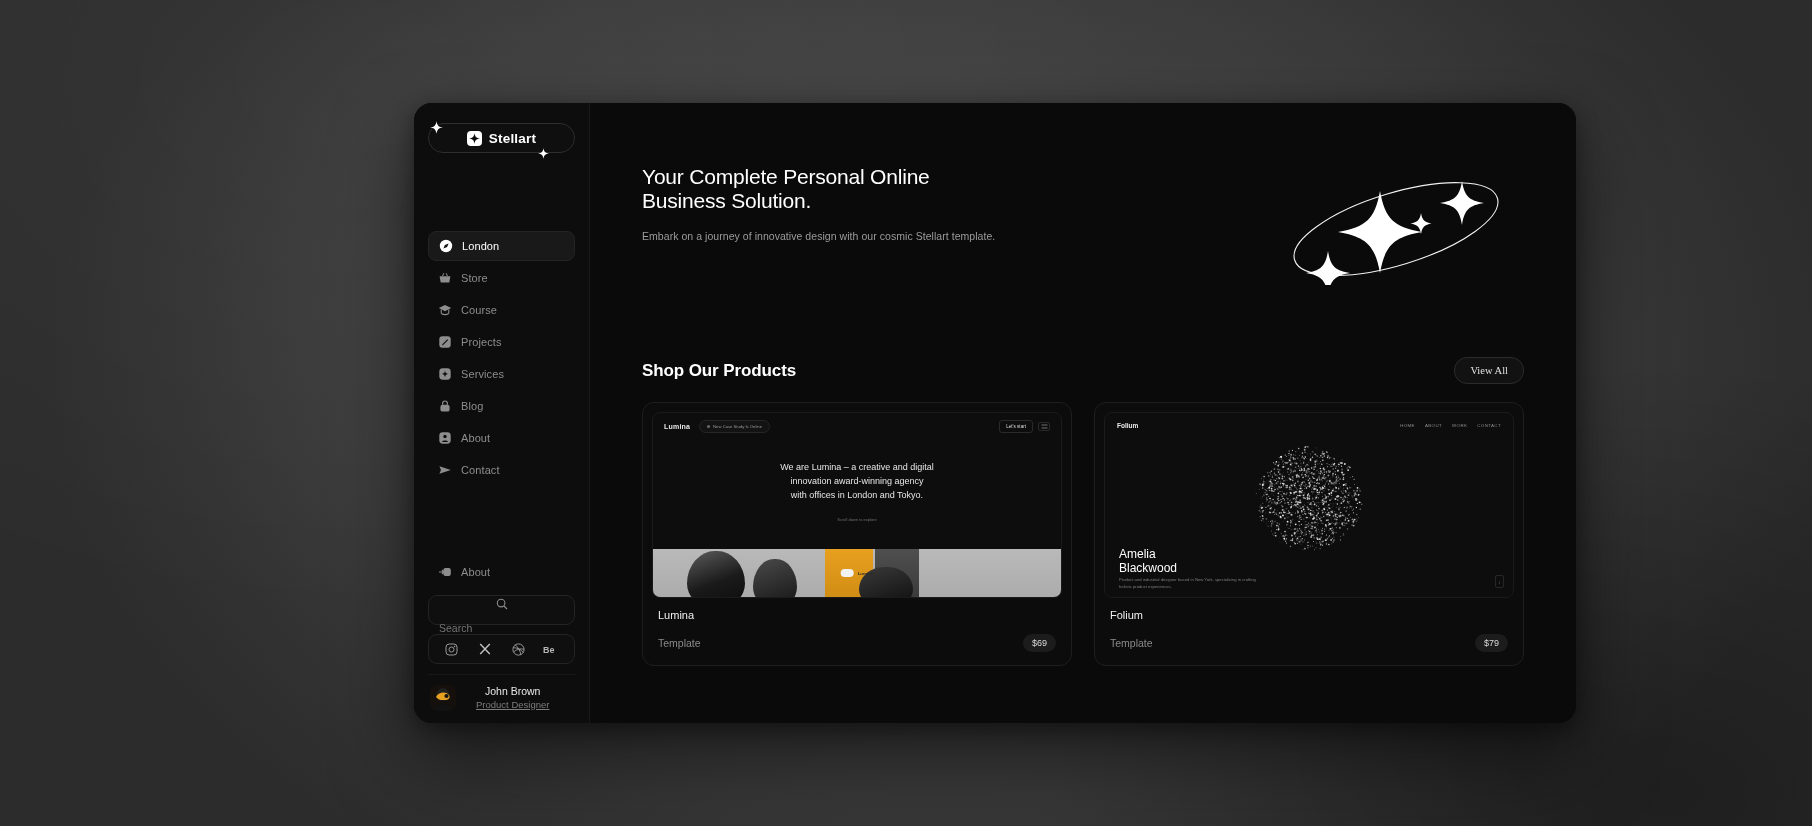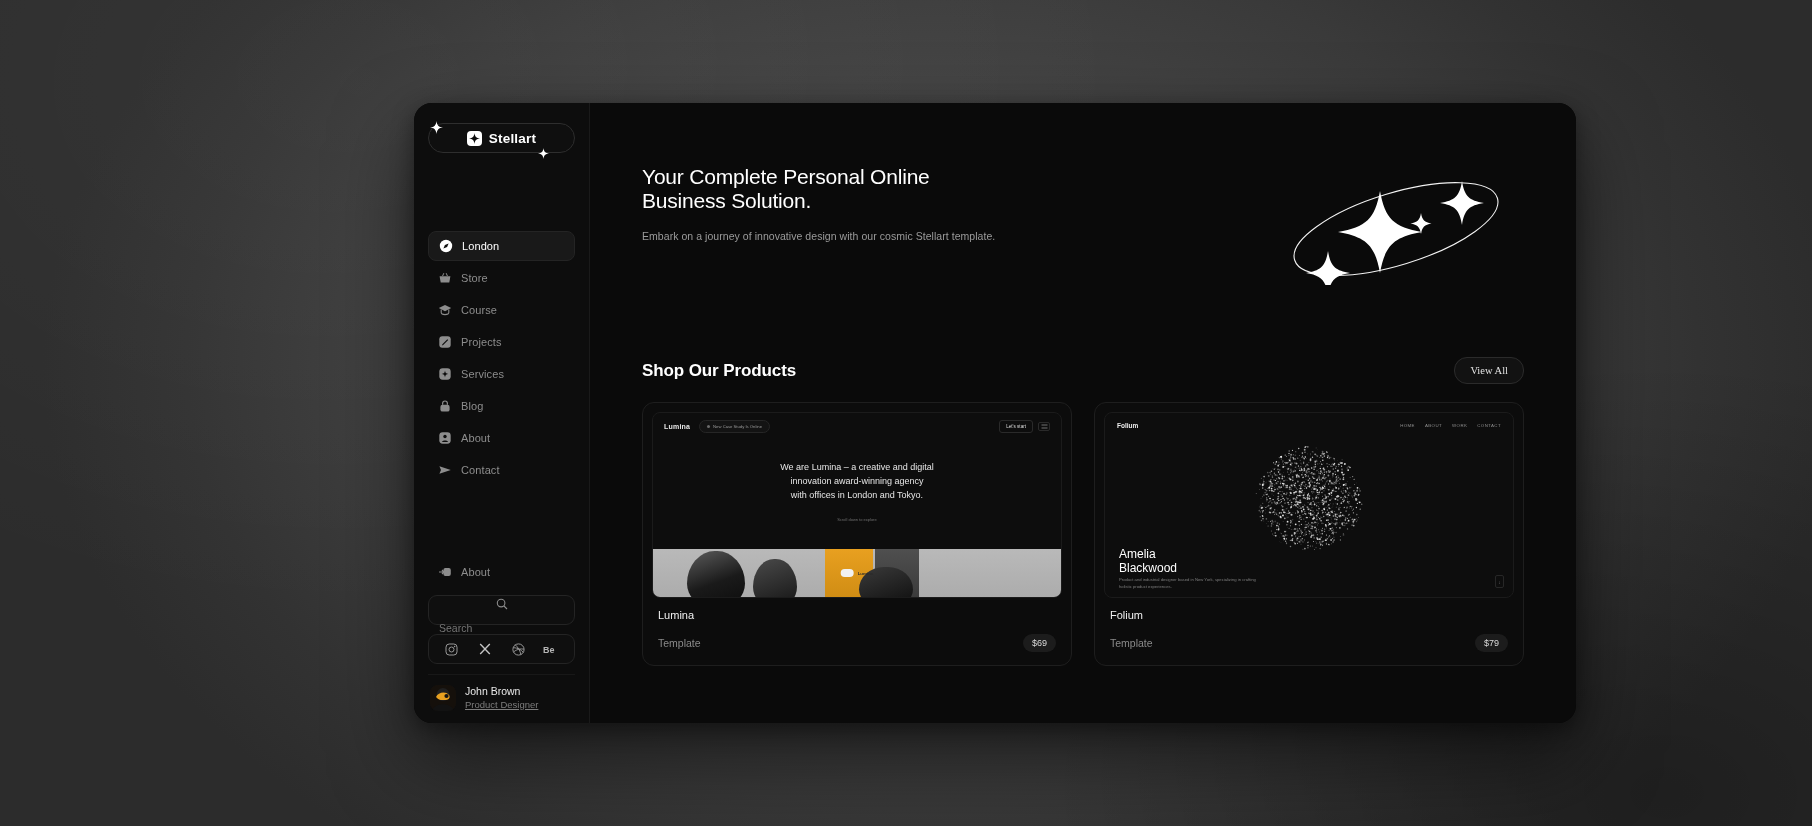--- a/index.html
+++ b/index.html
@@ -120,25 +120,26 @@
     border: 1px solid #242424;
     border-radius: 9px;
     display: flex; align-items: center; justify-content: space-around;
     padding: 0 6px;
     background: #0f0f0f;
   }
   .social-ico { cursor: pointer; display:flex; align-items:center; justify-content:center; width:16px; height:16px;}
   .social-ico svg { display:block; }
 
   .profile-row {
-    display: flex; align-items: center; gap: 9px;
+    display: flex; align-items: center; gap: 20px;
     padding: 10px 2px 12px 2px;
     margin-top: 10px;
     border-top: 1px solid #181818;
     cursor: pointer;
+    text-align: center;
   }
   .avatar {
     width: 26px; height: 26px; border-radius: 8px;
     flex: 0 0 26px;
     background: #171310;
     overflow: hidden;
     position: relative;
   }
   .profile-name { font-size: 10.5px; color: #e8e8e8; line-height: 1.3; }
   .profile-role { font-size: 9.5px; color: #7d7d7d; line-height: 1.3; text-decoration: underline; }

